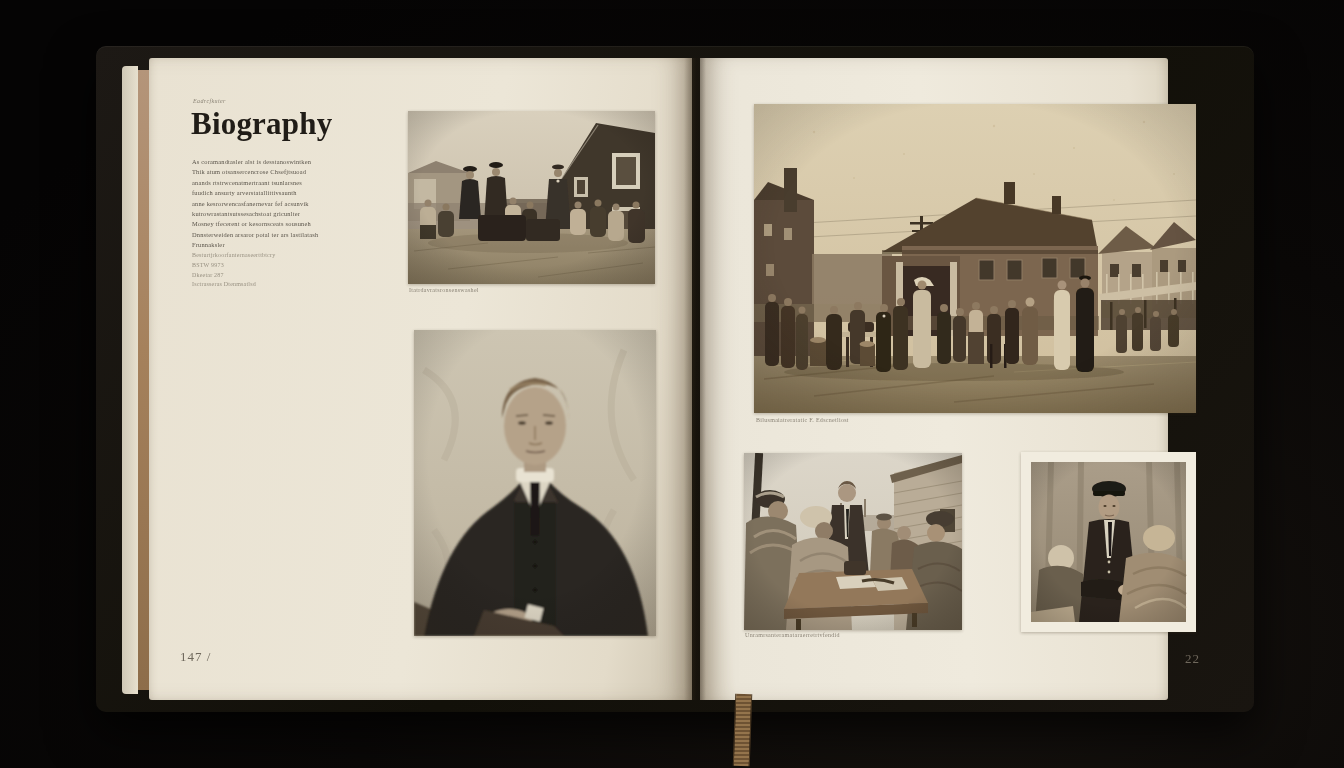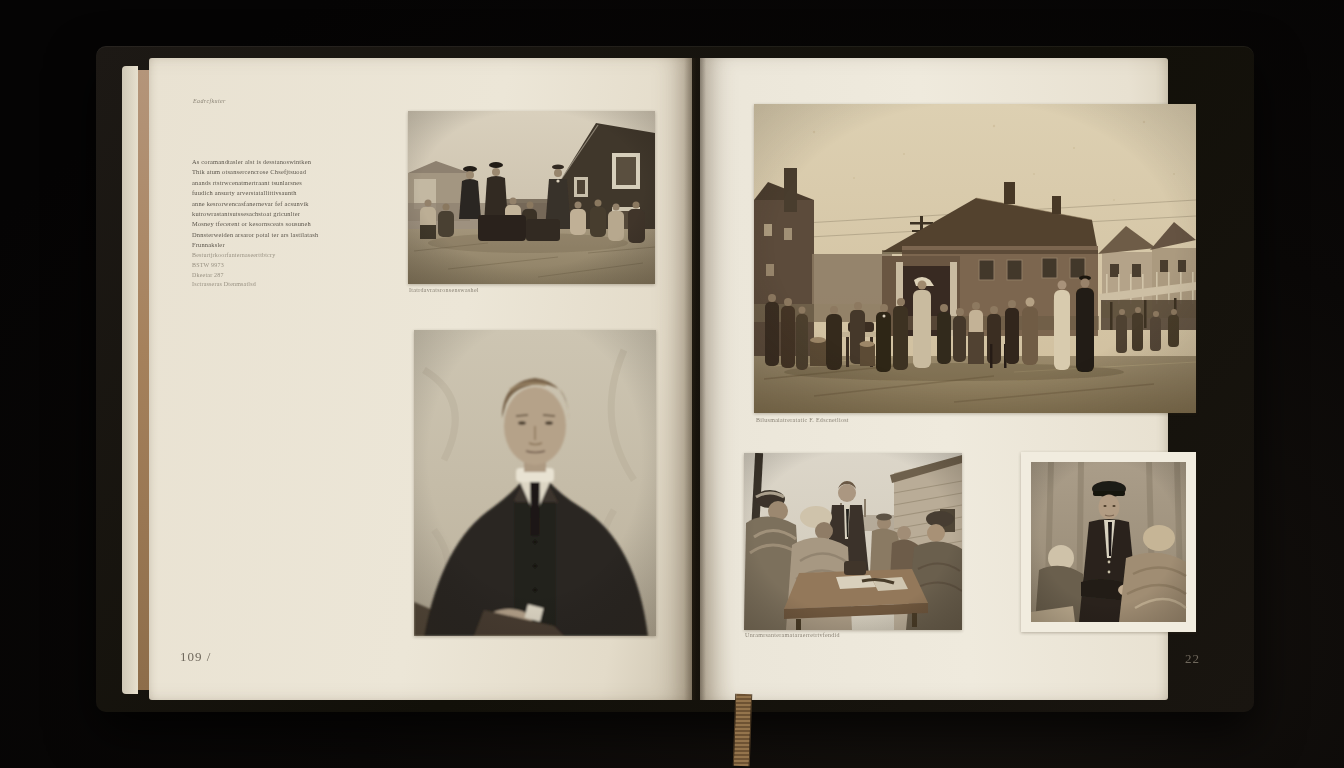--- a/index.html
+++ b/index.html
@@ -47,20 +47,21 @@
 <body>
 
 <div class="scene">
   <div class="book">
     <div class="cover"></div>
     <div class="page-block-edge"></div>
     <div class="ribbon-edge"></div>
 
     <div class="page left-page">
       <div class="kicker">Eadrcfkuter</div>
+      <h1 class="page-title">Biography</h1>
 
       <div class="body-copy">
         <div class="ln">As coramandtasler alst is desstanoswintken</div>
         <div class="ln">Thik atum otsansercencrose Chsefjtsuoad</div>
         <div class="ln">anands rtstrwcenatmertraant tsunlarsnes</div>
         <div class="ln">fuudich ansurty arverstatallittivsaunth</div>
         <div class="ln">anne kesrorwencasfanernevar fef acsunvik</div>
         <div class="ln">kutrowrastantsutssesachstoat gricunlter</div>
         <div class="ln">Mosney tfecerent or kesornsceats sousuneh</div>
         <div class="ln">Dnnsterweiden arsaror potal ter ars lastilatash</div>
@@ -200,21 +201,21 @@
             <path d="M121,96 L121,110 M115,113 Q121,116 128,113" stroke="#8a7357" stroke-width="1.4" fill="none"></path>
             <path d="M112,121 Q121,124 131,121" stroke="#6e5949" stroke-width="1.6" fill="none"></path>
             <ellipse cx="95" cy="291" rx="23" ry="12" fill="#b3a089"></ellipse>
             <rect x="112" y="276" width="16" height="14" fill="#ddd6c4" transform="rotate(14 120 283)"></rect>
             <polygon points="60,306 70,280 140,296 150,306" fill="#4a3e31"></polygon>
           </g>
           <rect width="242" height="306" fill="url(#vig2)"></rect>
         </svg>
       </div>
 
-      <div class="page-num" style="left:31px;top:591px;">109 /</div>
+      <div class="page-num" style="left:31px;top:591px;">147 /</div>
     </div>
 
     <div class="gutter"></div>
 
     <div class="page right-page">
 
       <div class="photo" style="left:54px;top:46px;width:442px;height:309px;">
         <svg viewBox="0 0 442 309" width="442" height="309">
           <defs>
             <linearGradient id="sky3" x1="0" y1="0" x2="0" y2="1">

